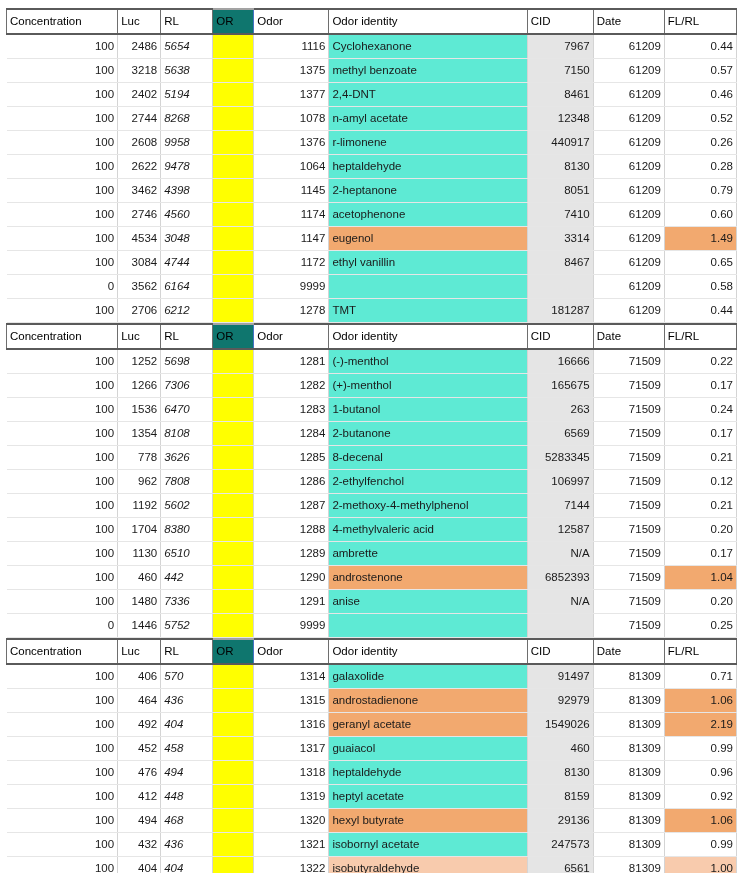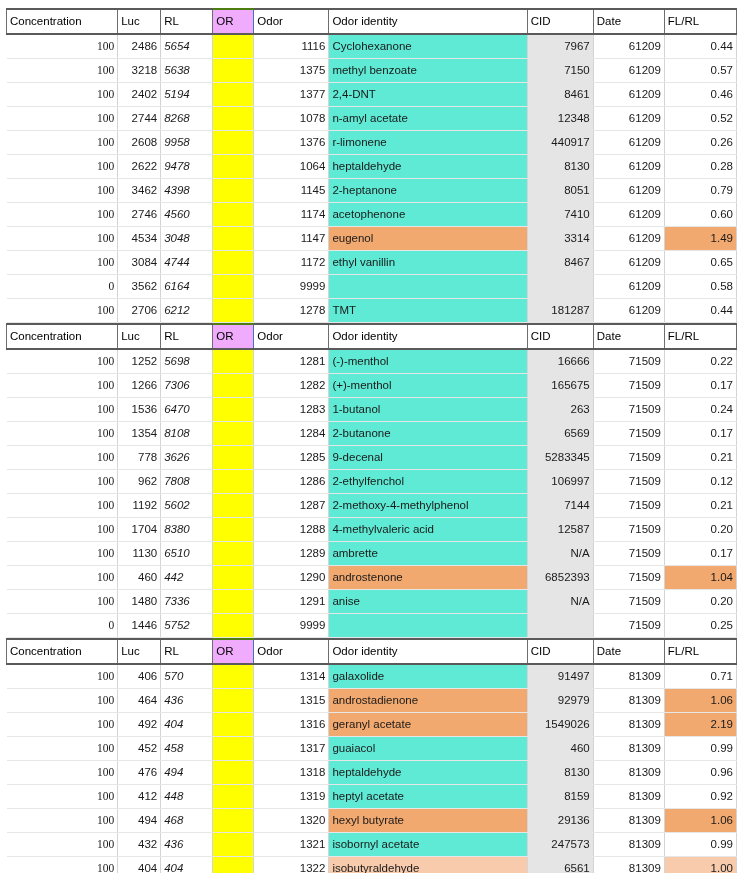--- a/index.html
+++ b/index.html
@@ -57,30 +57,30 @@
   tr.hdr td {
     background: #ffffff;
     border-top: 2px solid #5a5a5a;
     border-bottom: 2px solid #5a5a5a;
     border-right: 1px solid #6e6e6e;
     text-align: left;
     color: #000000;
     font-size: 11.5px;
   }
   tr.hdr td.hdr-or {
-    background: #f0abfc;
-    border-top: 2px solid #4d7c0f;
+    background: #0f766e;
+    border-top: 2px solid #a3a3a3;
     border-left: 1px solid #4472c4;
     border-right: 1px solid #4472c4;
   }
   tr.hdr td.hdr-first {
     border-left: 1px solid #6e6e6e;
   }
 
-  td.conc  { text-align: right; border-right: 1px solid #d9d9d9; font-family: Liberation Serif, serif; }
+  td.conc  { text-align: right; border-right: 1px solid #d9d9d9; }
   td.luc   { text-align: right; border-right: 1px solid #d9d9d9; }
   td.rl    { text-align: left; border-right: 1px solid #8a8a8a; font-style: italic; }
   td.or    { background: #ffff00; border-left: 1px solid #c9c000;
              border-right: 1px solid #c9c000; }
   td.odor  { text-align: right; border-right: 1px solid #8a8a8a; }
   td.ident { text-align: left;  background: #5eead4; border-right: 1px solid #b9cfe0; }
   td.cid   { text-align: right; background: #e5e5e5; border-right: 1px solid #8a8a8a; }
   td.date  { text-align: right; border-right: 1px solid #8a8a8a; }
   td.fl    { text-align: right; border-right: 1px solid #8a8a8a; }
 
@@ -319,21 +319,21 @@
           <td class="cid">6569</td>
           <td class="date">71509</td>
           <td class="fl">0.17</td>
         </tr>
         <tr>
           <td class="conc">100</td>
           <td class="luc">778</td>
           <td class="rl">3626</td>
           <td class="or"></td>
           <td class="odor">1285</td>
-          <td class="ident">9-decenal</td>
+          <td class="ident">8-decenal</td>
           <td class="cid">5283345</td>
           <td class="date">71509</td>
           <td class="fl">0.21</td>
         </tr>
         <tr>
           <td class="conc">100</td>
           <td class="luc">962</td>
           <td class="rl">7808</td>
           <td class="or"></td>
           <td class="odor">1286</td>

